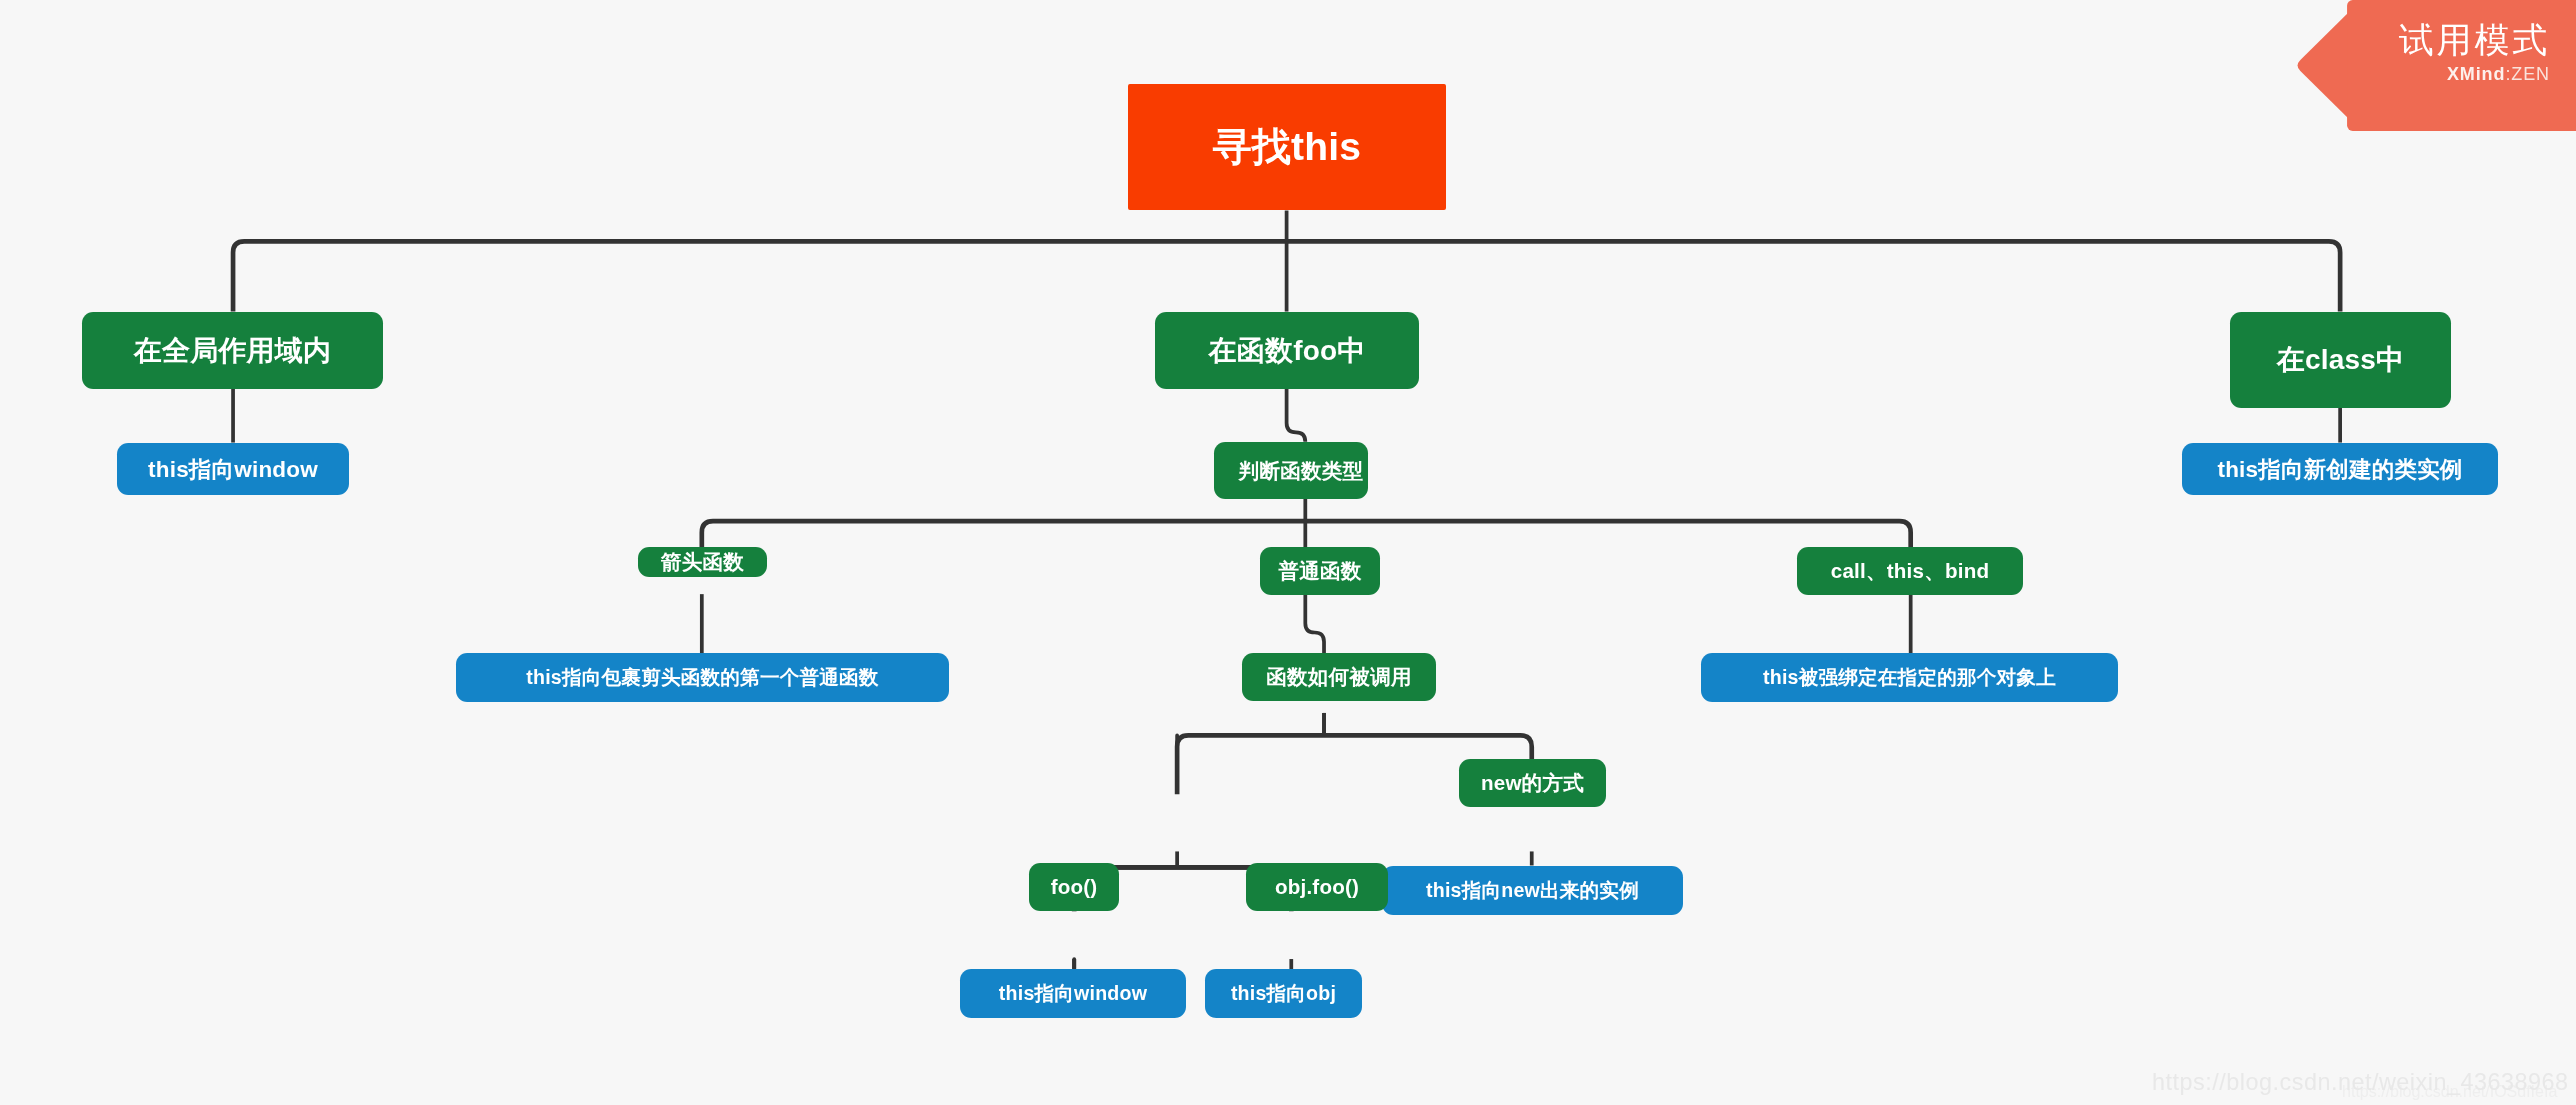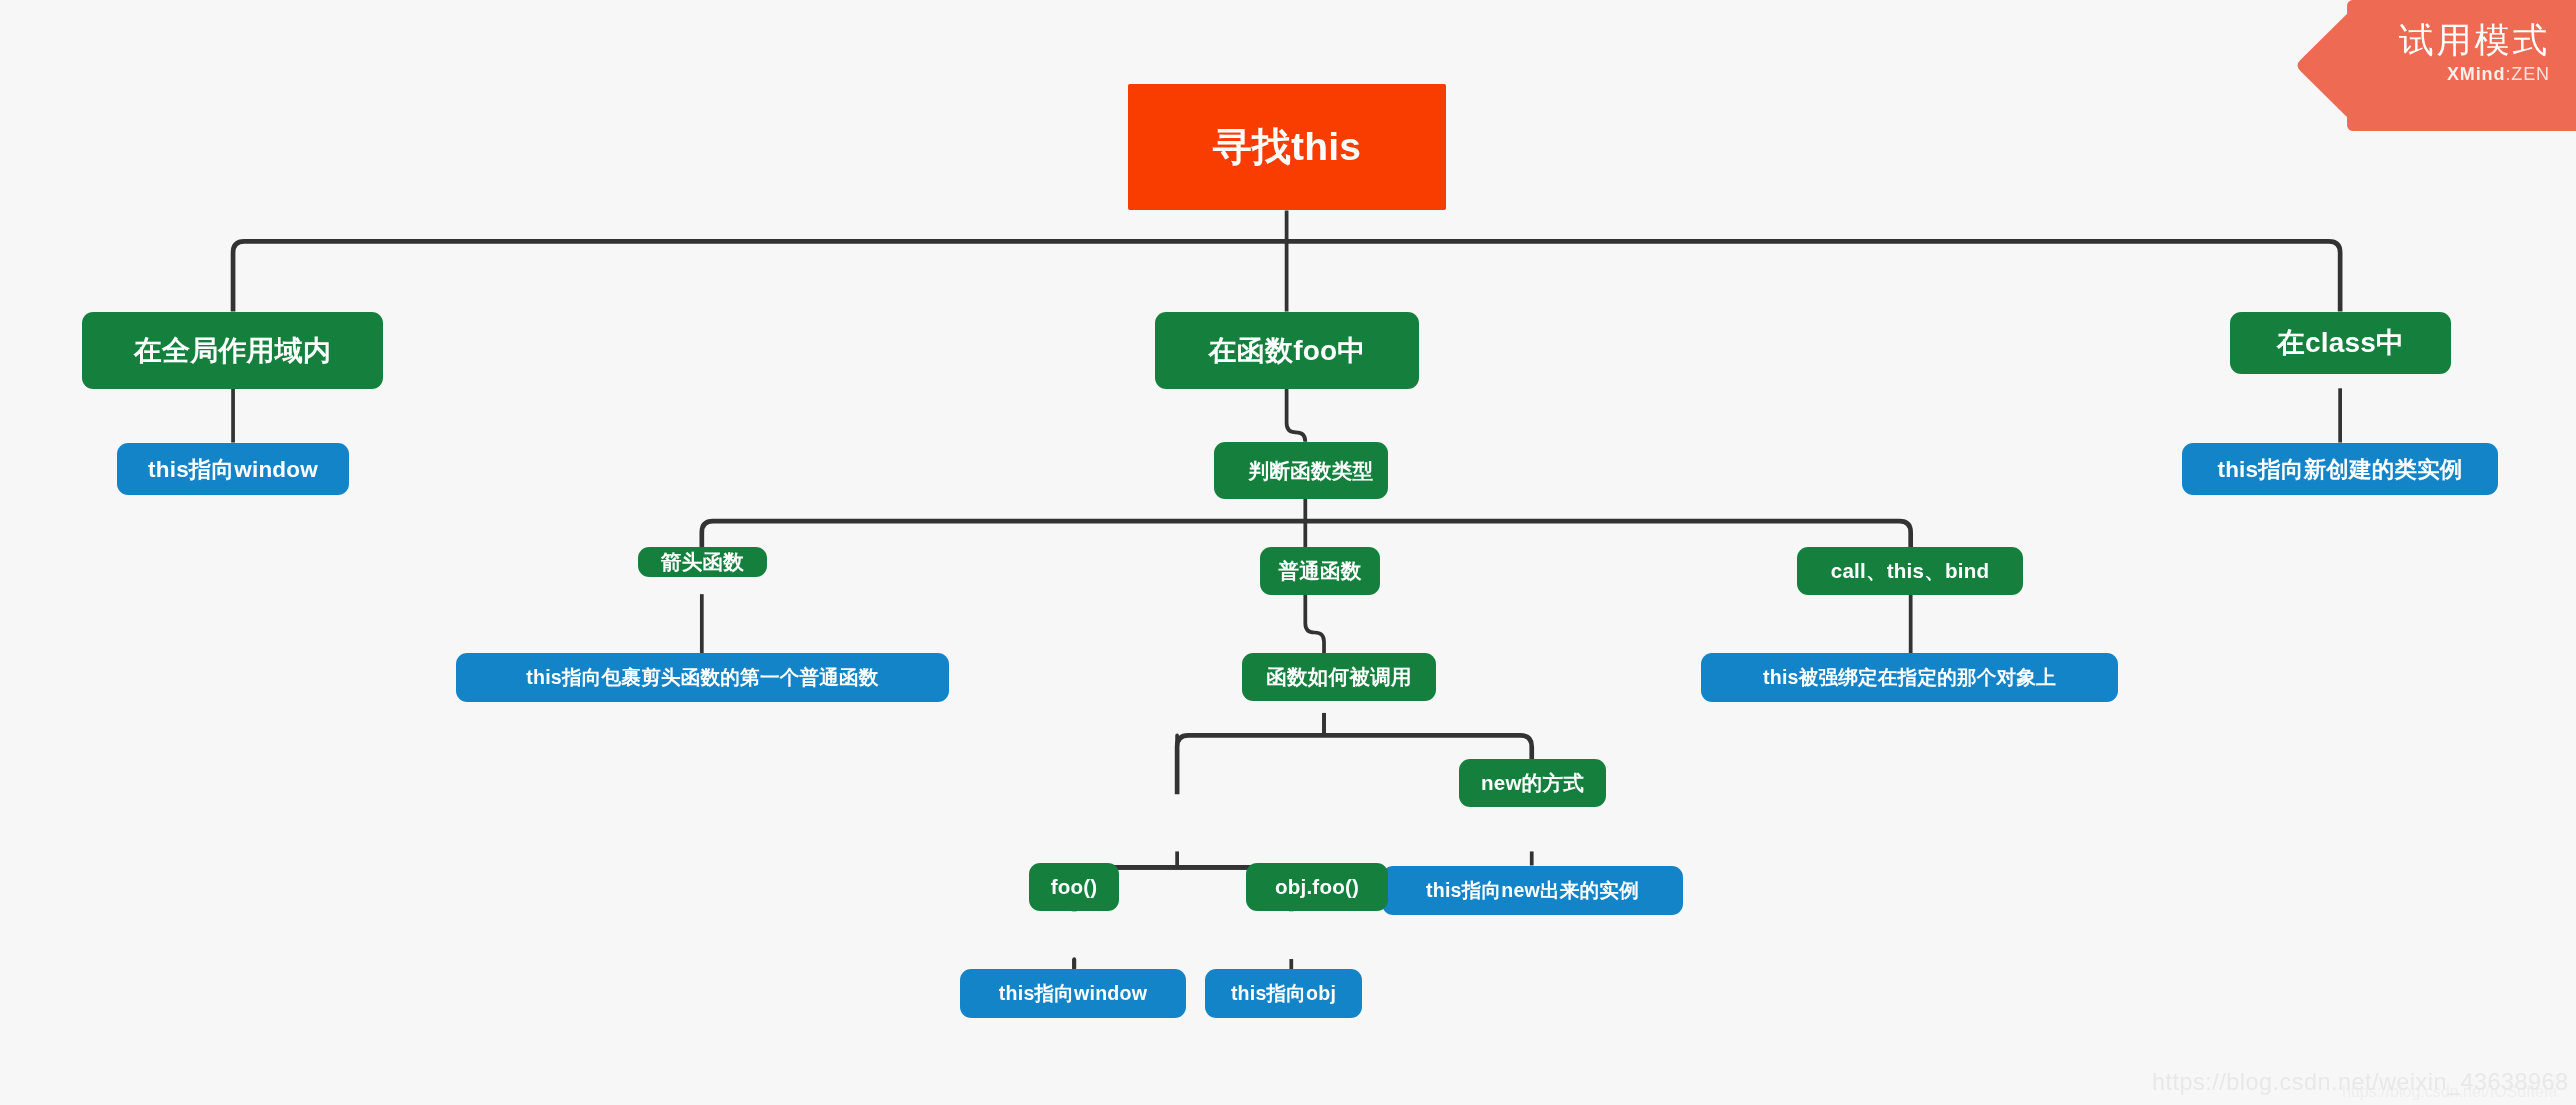--- a/index.html
+++ b/index.html
@@ -177,29 +177,29 @@
   </div>
 
   <div class="node node-blue lvl-leaf" style="left:117px; top:443px; width:232px; height:52px;">
     <span>this指向window</span>
   </div>
 
   <div class="node node-green lvl1" style="left:1155px; top:312px; width:264px; height:77px;">
     <span>在函数foo中</span>
   </div>
 
-  <div class="node node-green lvl1" style="left:2230px; top:312px; width:221px; height:62px;">
+  <div class="node node-green lvl1" style="left:2230px; top:312px; width:221px; height:96px;">
     <span>在class中</span>
   </div>
 
   <div class="node node-blue lvl-leaf" style="left:2182px; top:443px; width:316px; height:52px;">
     <span>this指向新创建的类实例</span>
   </div>
 
-  <div class="node node-green lvl2" style="left:1214px; top:442px; width:174px; height:57px;padding-left:20px;">
+  <div class="node node-green lvl2" style="left:1214px; top:442px; width:154px; height:57px;padding-left:20px;">
     <span>判断函数类型</span>
   </div>
 
   <div class="node node-green lvl3" style="left:638px; top:547px; width:129px; height:30px;">
     <span>箭头函数</span>
   </div>
 
   <div class="node node-blue small" style="left:456px; top:653px; width:493px; height:49px;">
     <span>this指向包裹剪头函数的第一个普通函数</span>
   </div>

